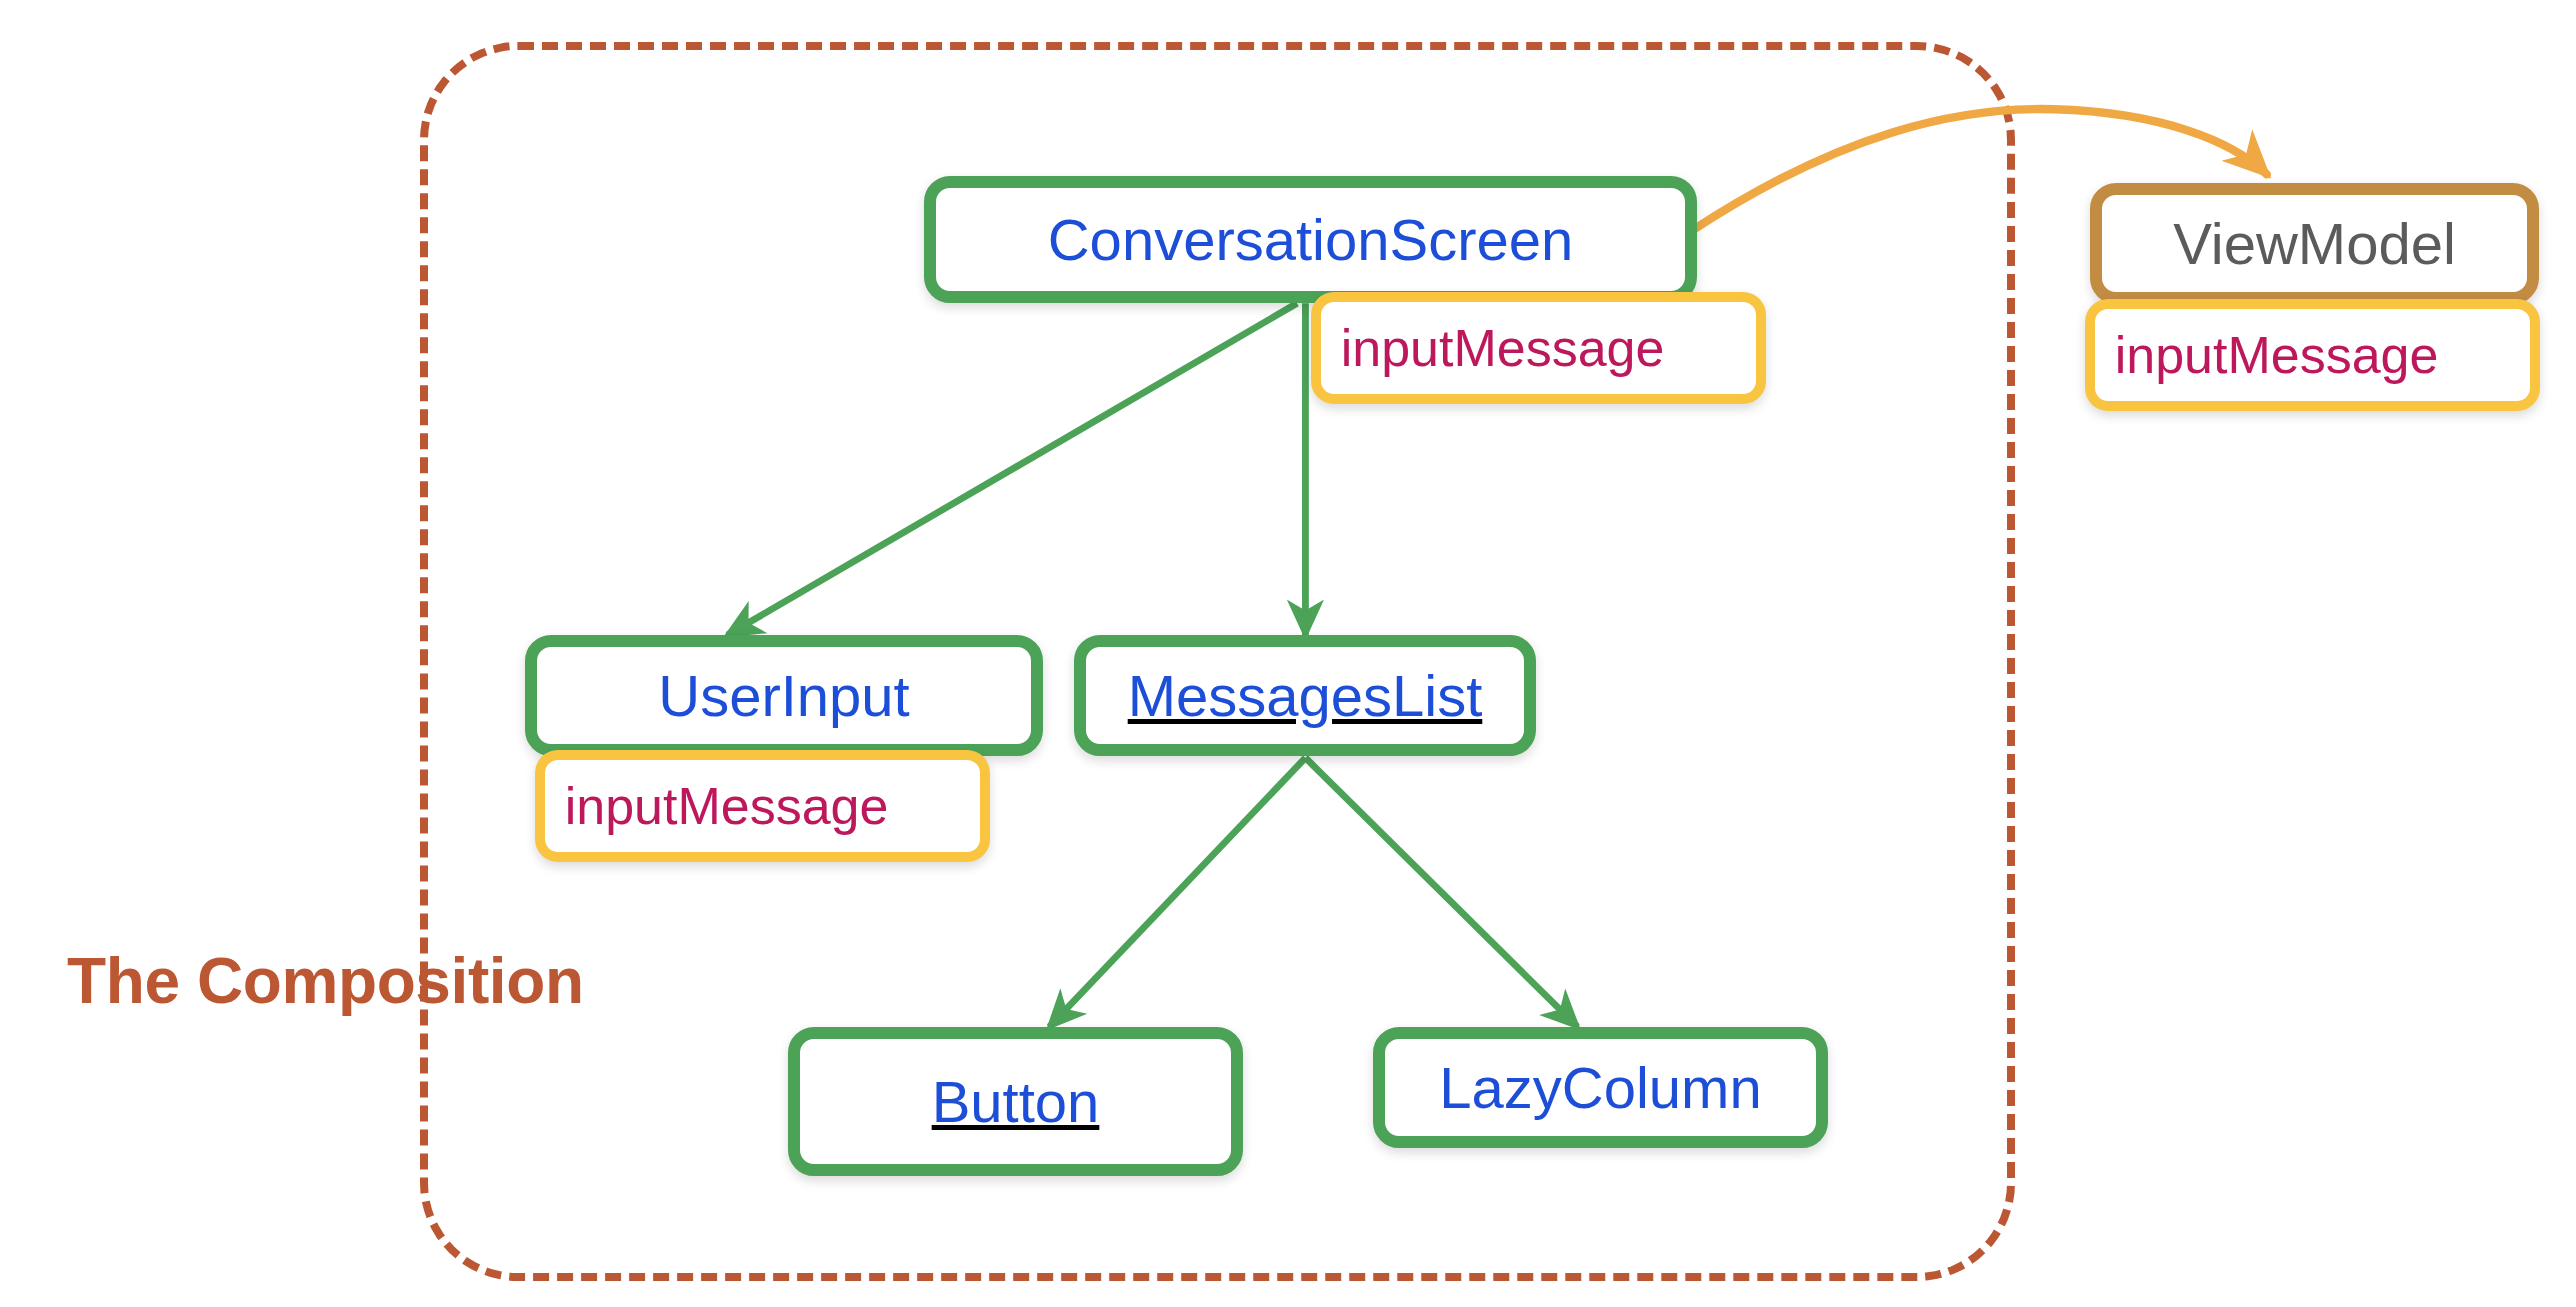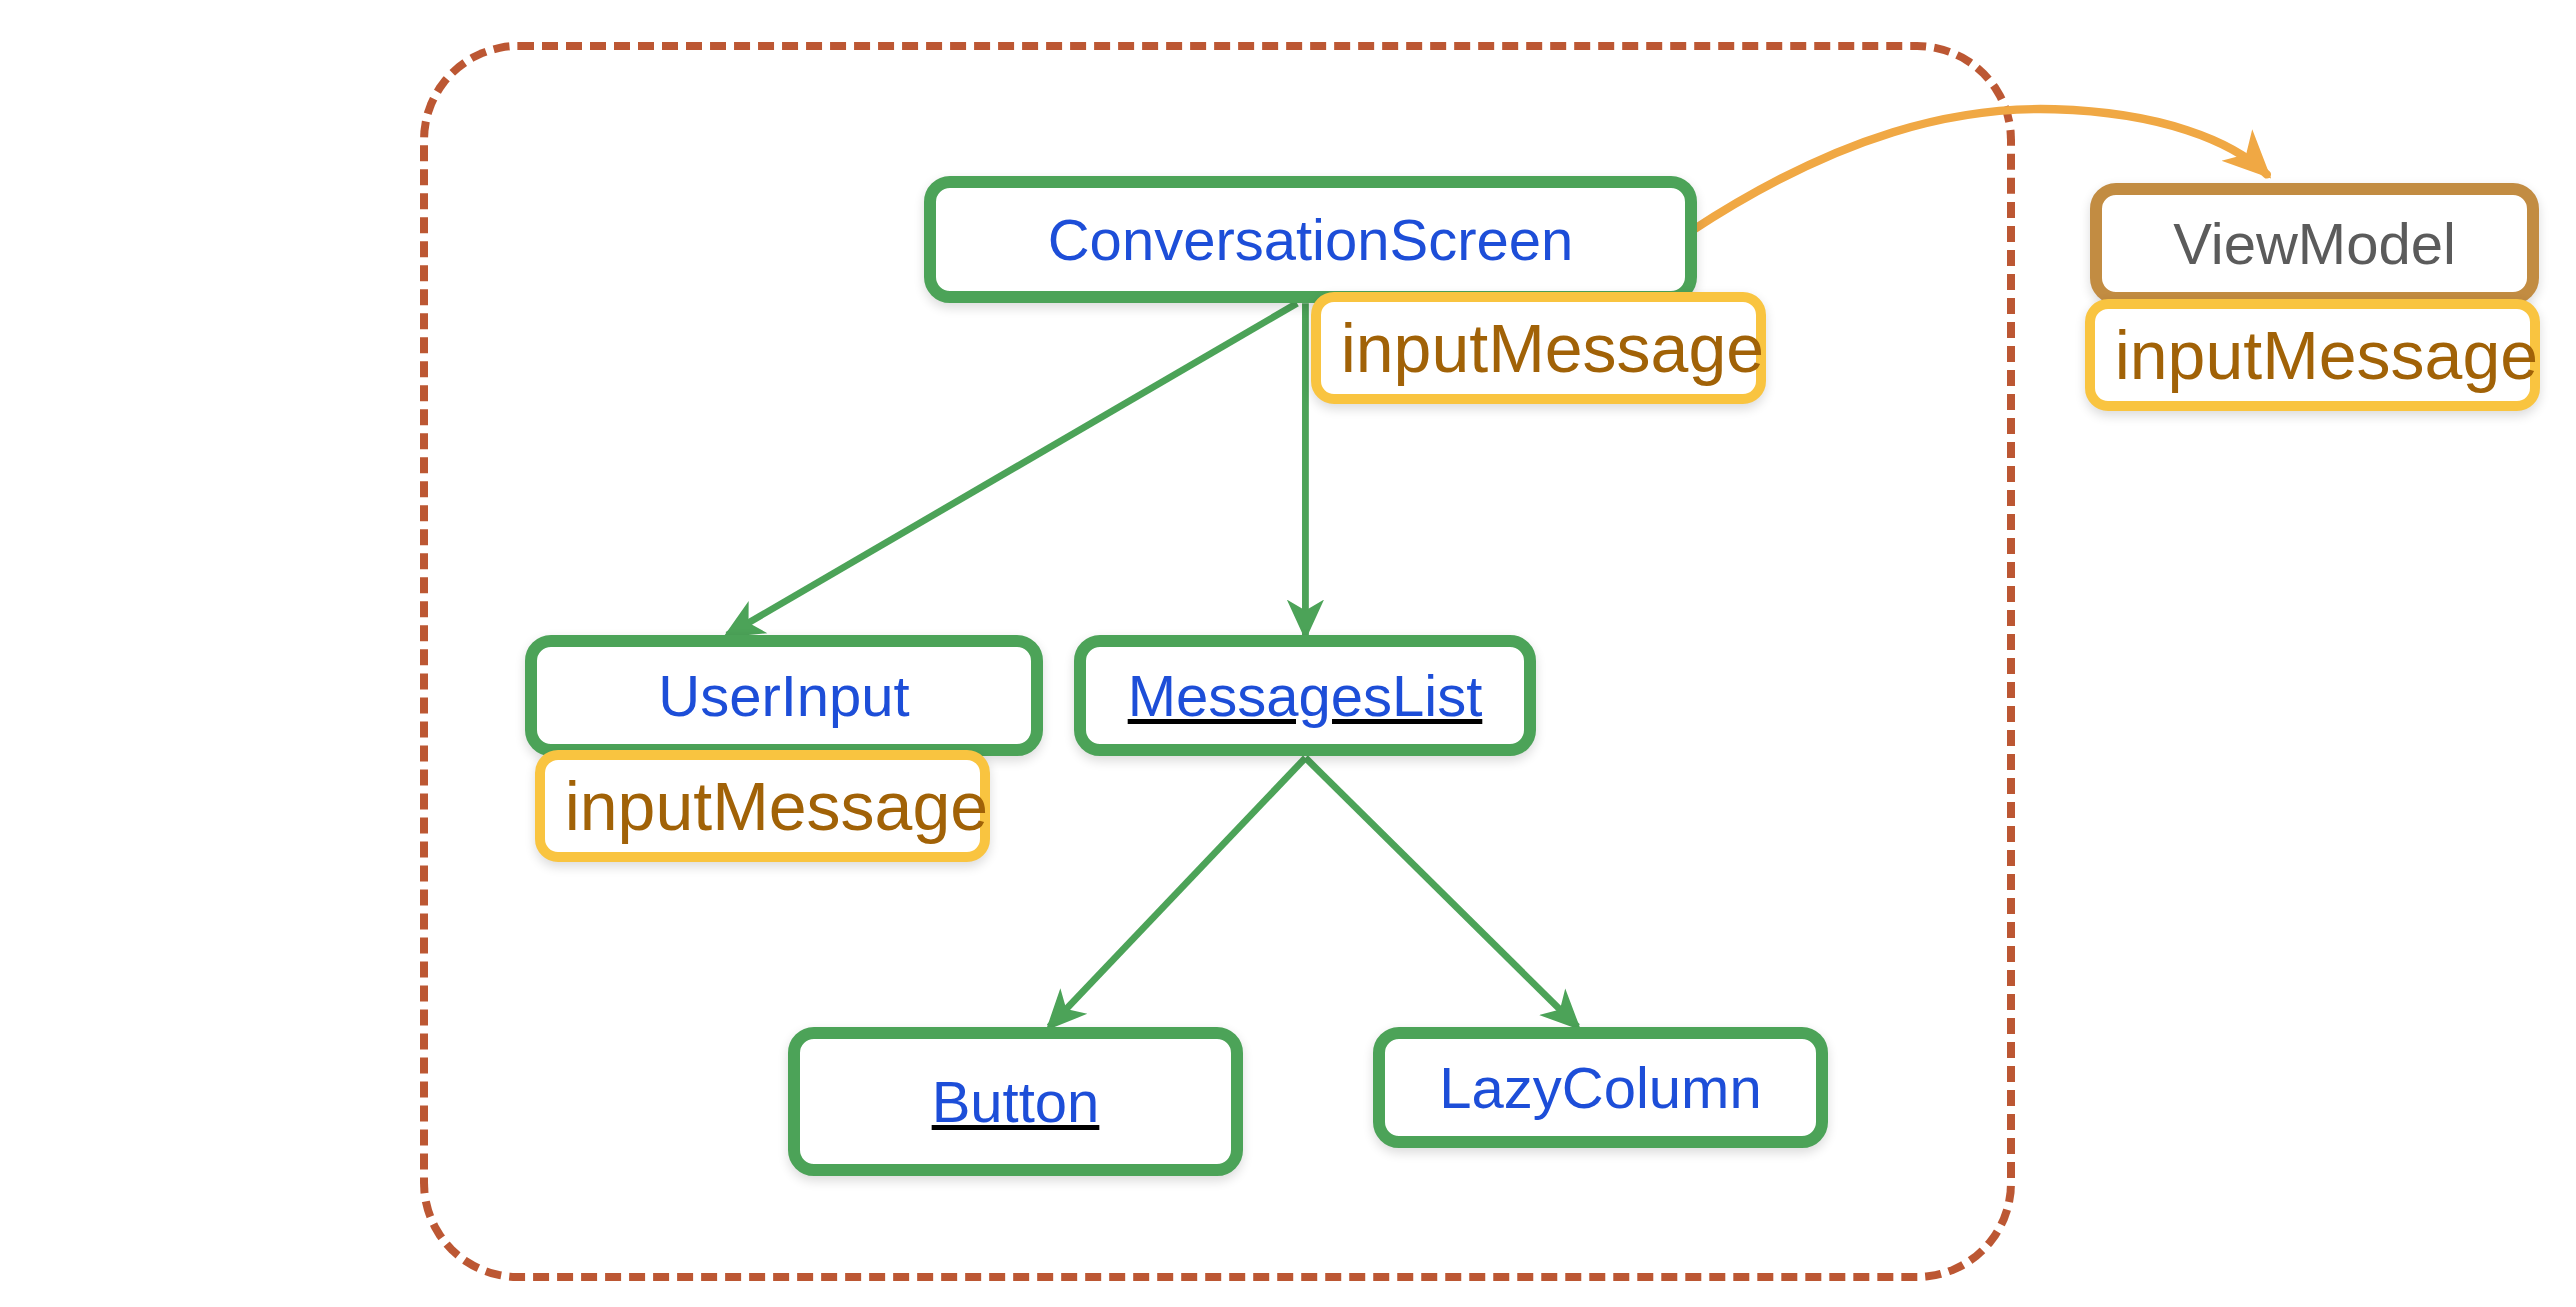--- a/index.html
+++ b/index.html
@@ -66,22 +66,22 @@
 
   
   .node.state {
     border-width: 10.6px;
     border-color: #F9C440;
     border-radius: 23px;
     justify-content: flex-start;
     padding-left: 19.7px;
   }
   .node.state .label {
-    color: #a16207;
-    font-size: 68px;
+    color: #be185d;
+    font-size: 52px;
   }
 
   
   #composition-boundary {
     position: absolute;
     left: 420px;
     top: 42px;
     width: 1595px;
     height: 1239px;
     box-sizing: border-box;
@@ -157,15 +157,16 @@
   </div>
 
   <div class="node composable" style="left:1373px; top:1027px; width:455px; height:121px;">
     <span class="label">LazyColumn</span>
   </div>
 
   <div class="node state" style="left:2085px; top:299px; width:455px; height:112px; z-index:5;">
     <span class="label">inputMessage</span>
   </div>
 
+  <div id="composition-label">The Composition</div>
 
 </div>
 
 
 </body></html>

